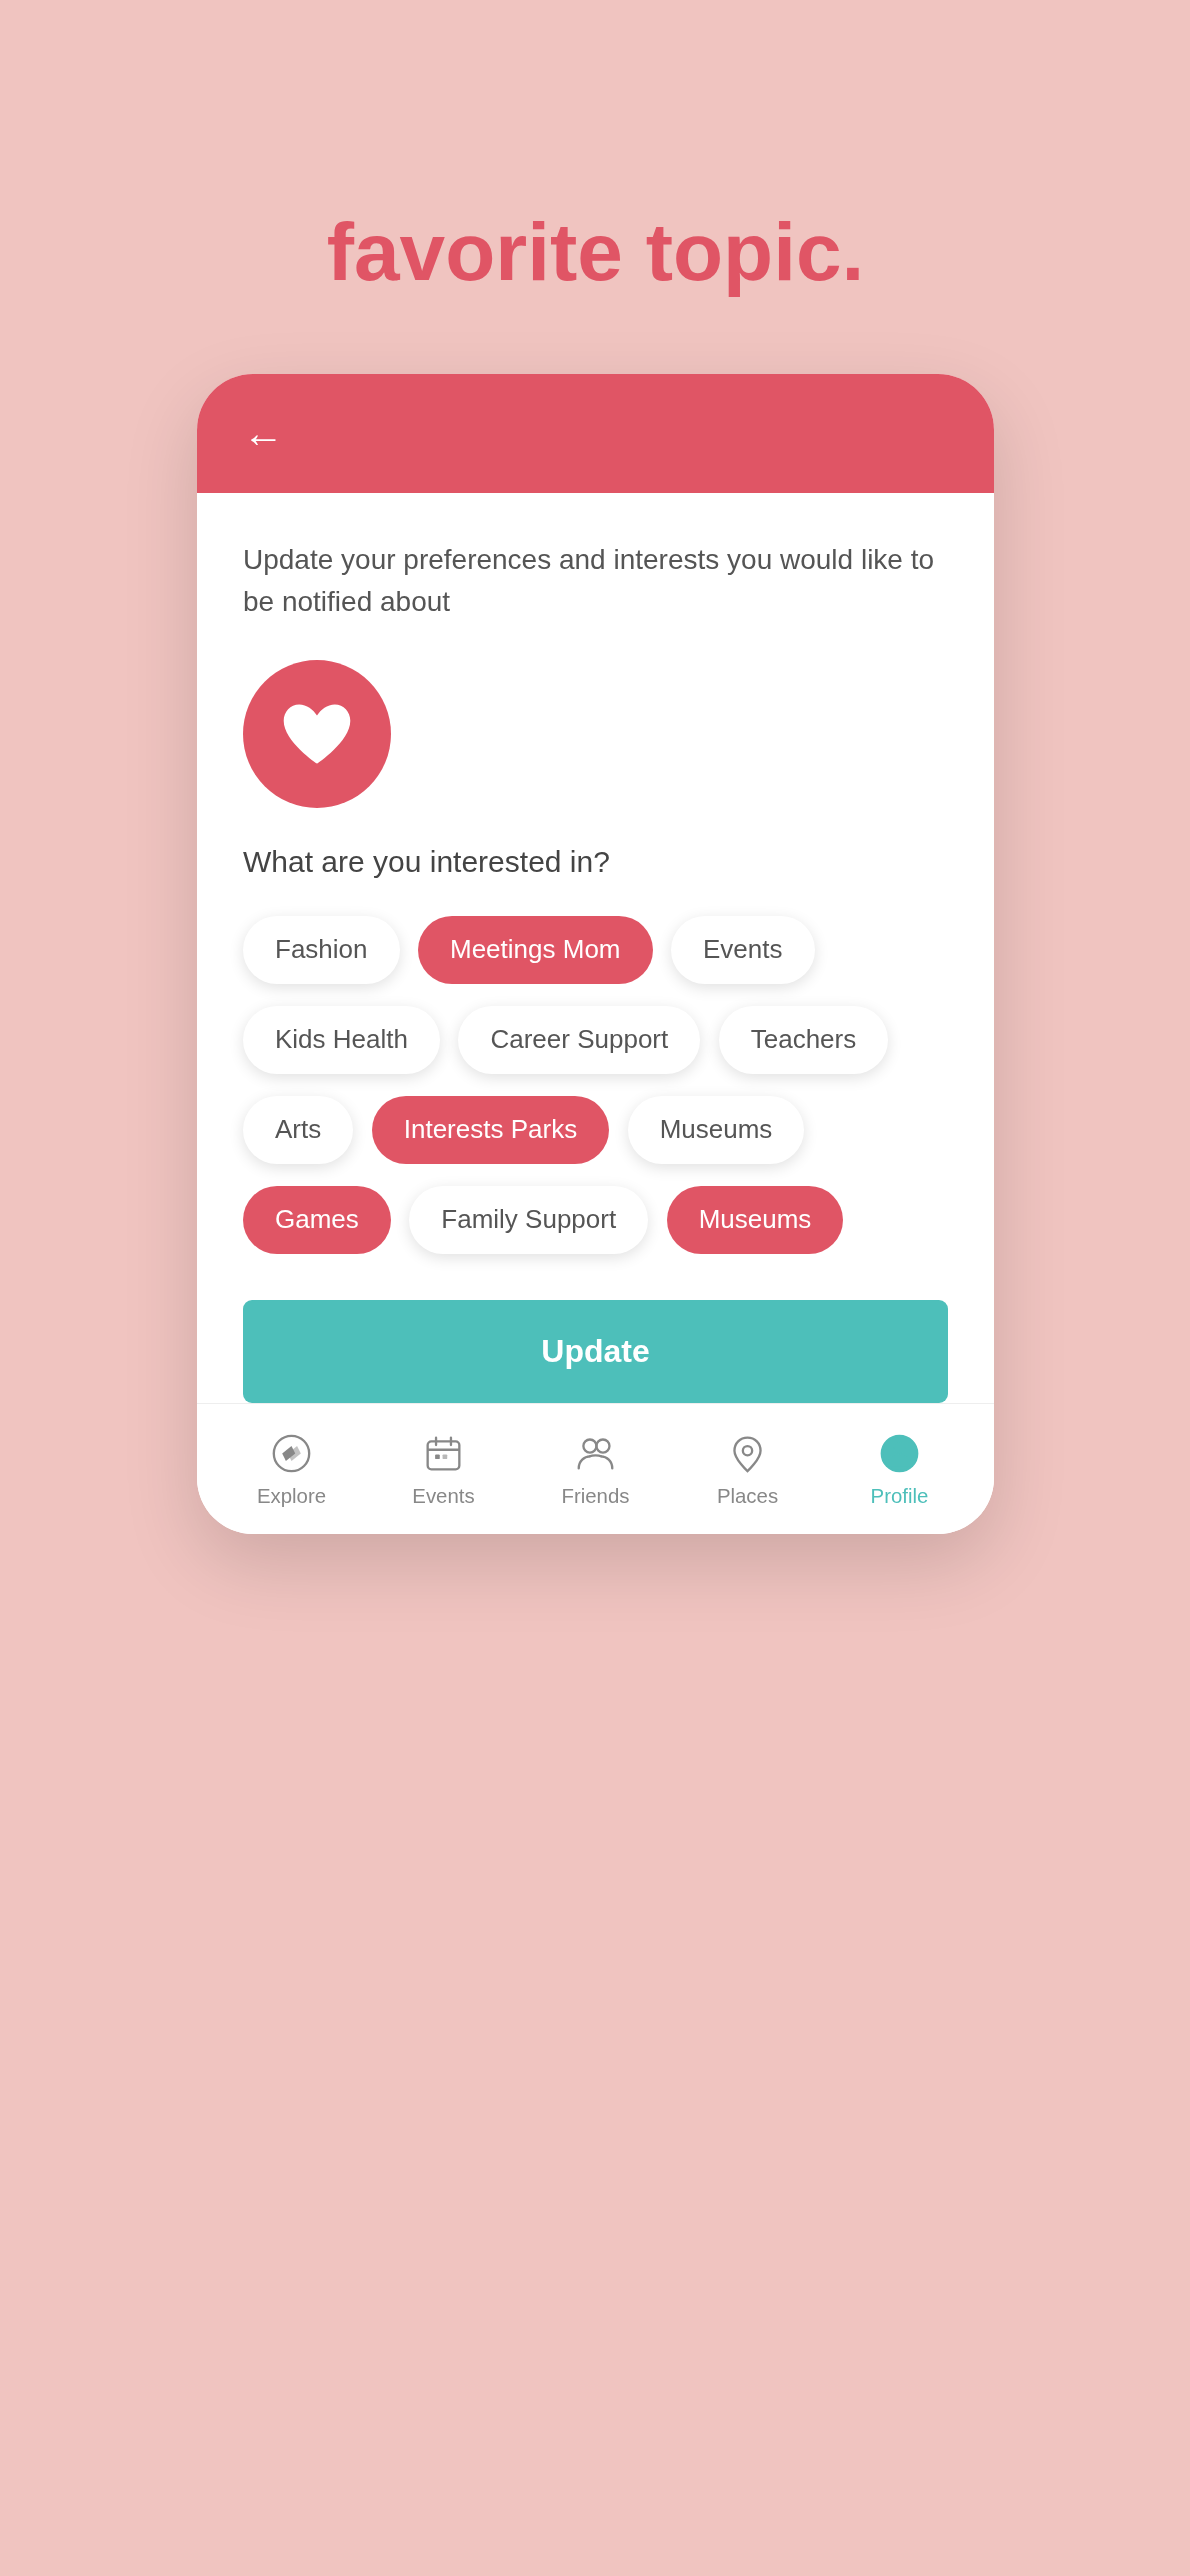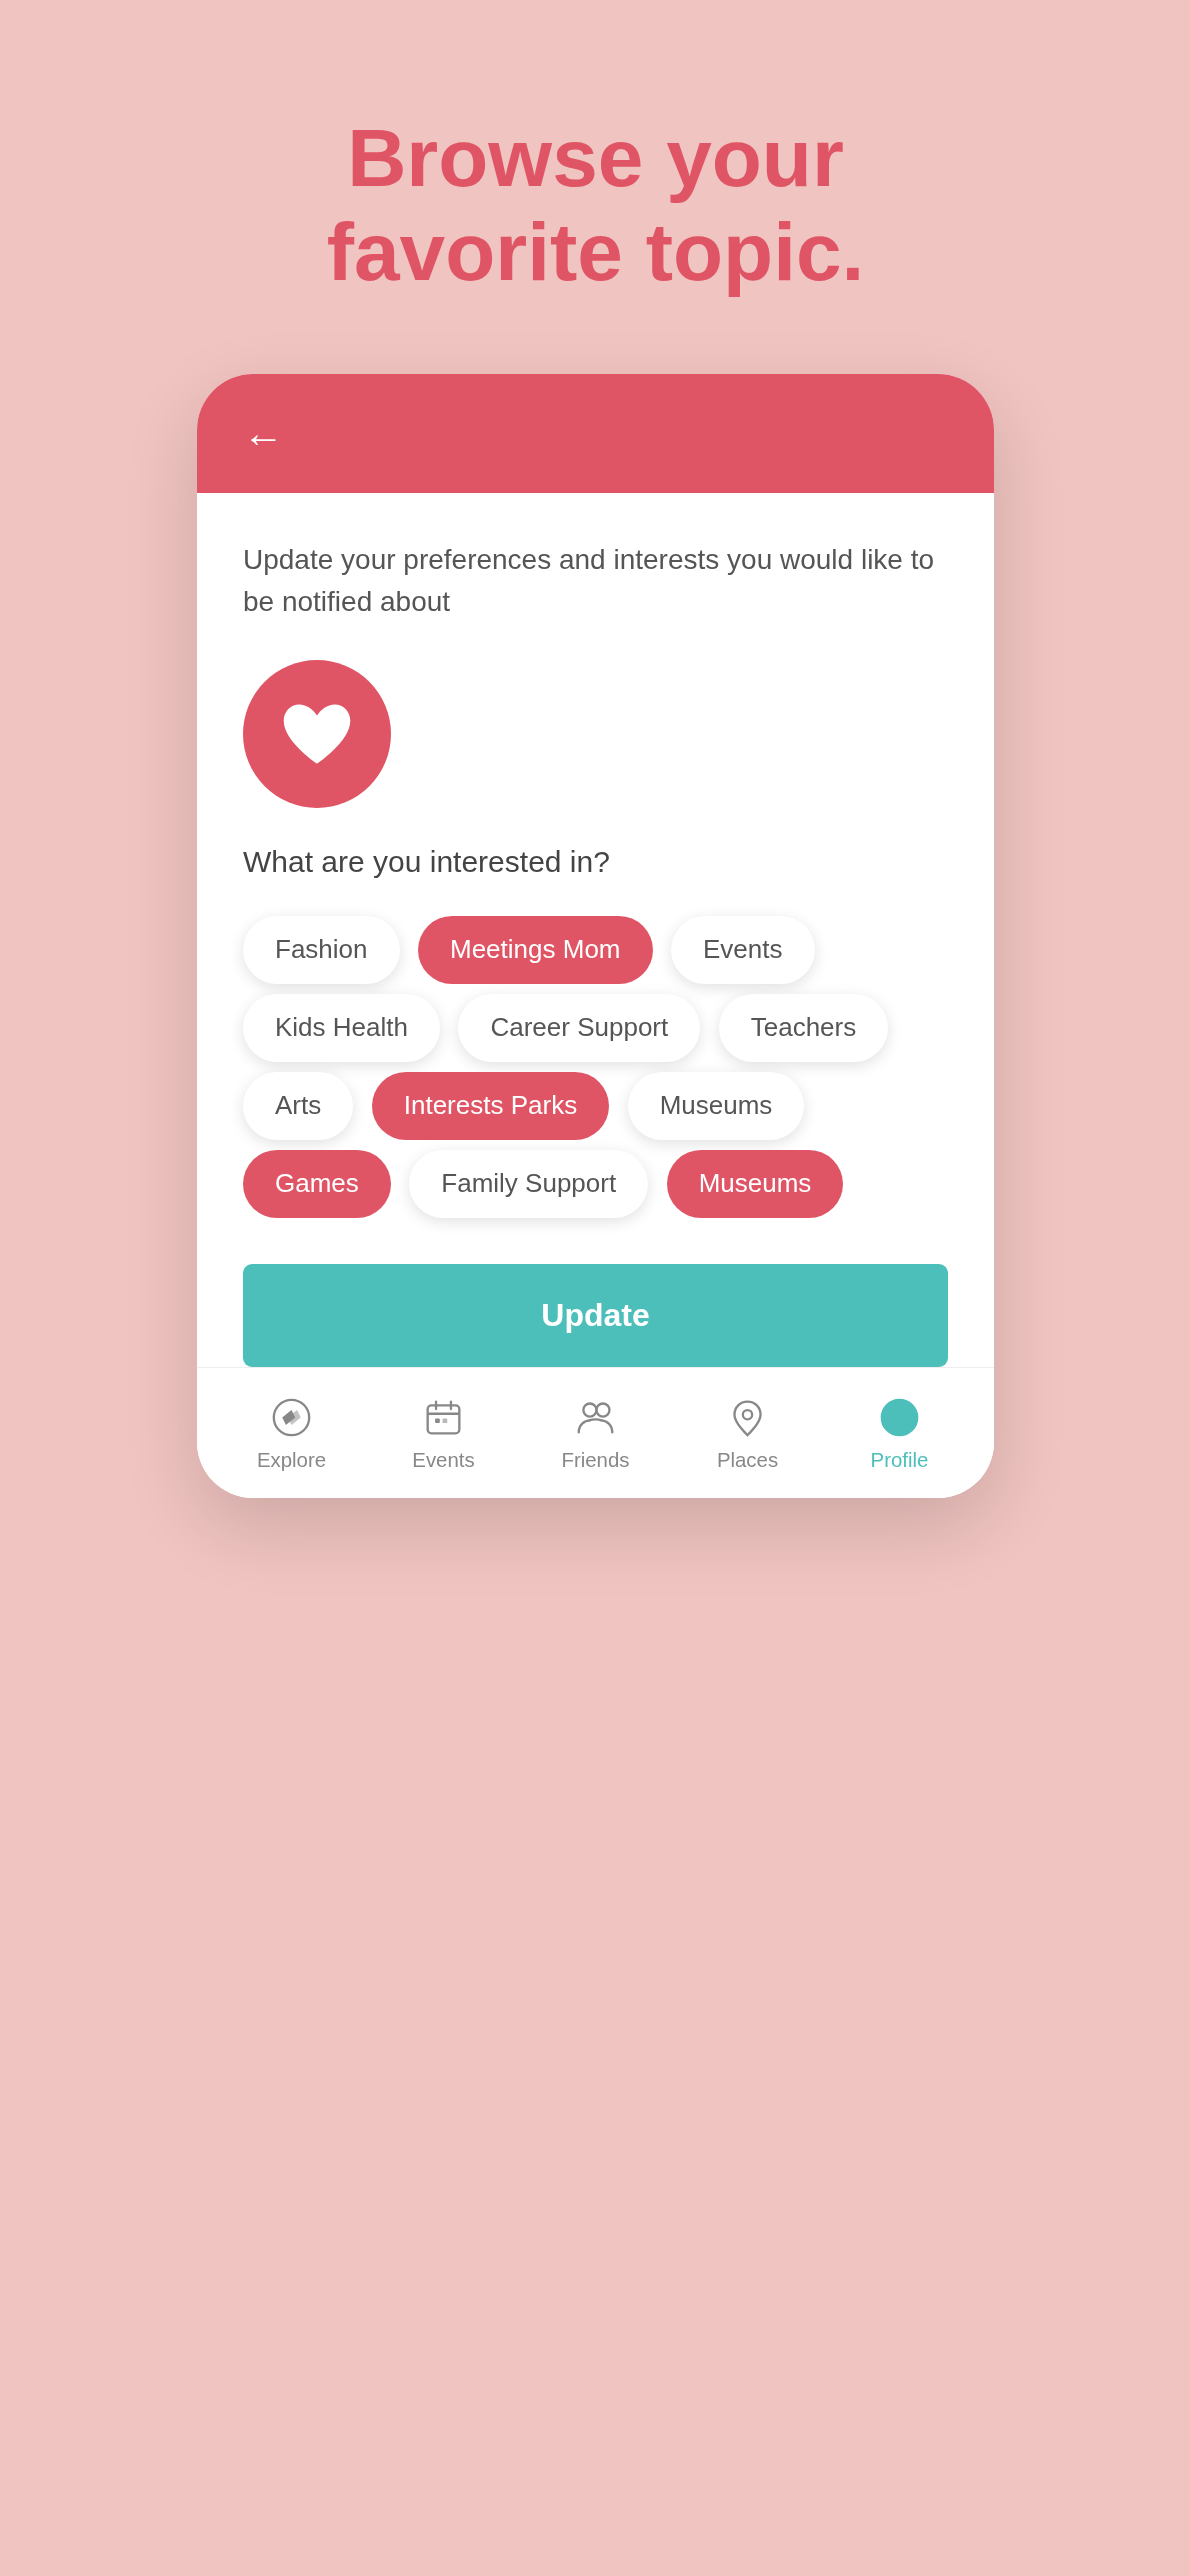--- a/index.html
+++ b/index.html
@@ -98,21 +98,21 @@
       color: #444;
       font-size: 30px;
       font-weight: 400;
       margin-bottom: 37px;
     }
 
     
     .tags-container {
       display: flex;
       flex-direction: column;
-      gap: 10px;
+      gap: 22px;
       margin-bottom: 46px;
     }
 
     .tags-row {
       display: flex;
       flex-direction: row;
       gap: 18.5px;
       flex-wrap: nowrap;
     }
 
@@ -197,21 +197,21 @@
     .nav-active svg circle,
     .nav-active svg rect {
       fill: #4dbfba;
       stroke: #4dbfba;
     }
   </style>
 </head>
 <body>
 
 <h1 class="hero-title">
-  <span>Browse your</span><br>
+  <br>
   <span>favorite topic.</span>
 </h1>
 
 <div class="phone-wrapper">
 
   <div class="phone-header">
     <span class="back-arrow">←</span>
   </div>
 
   <div class="phone-content">

